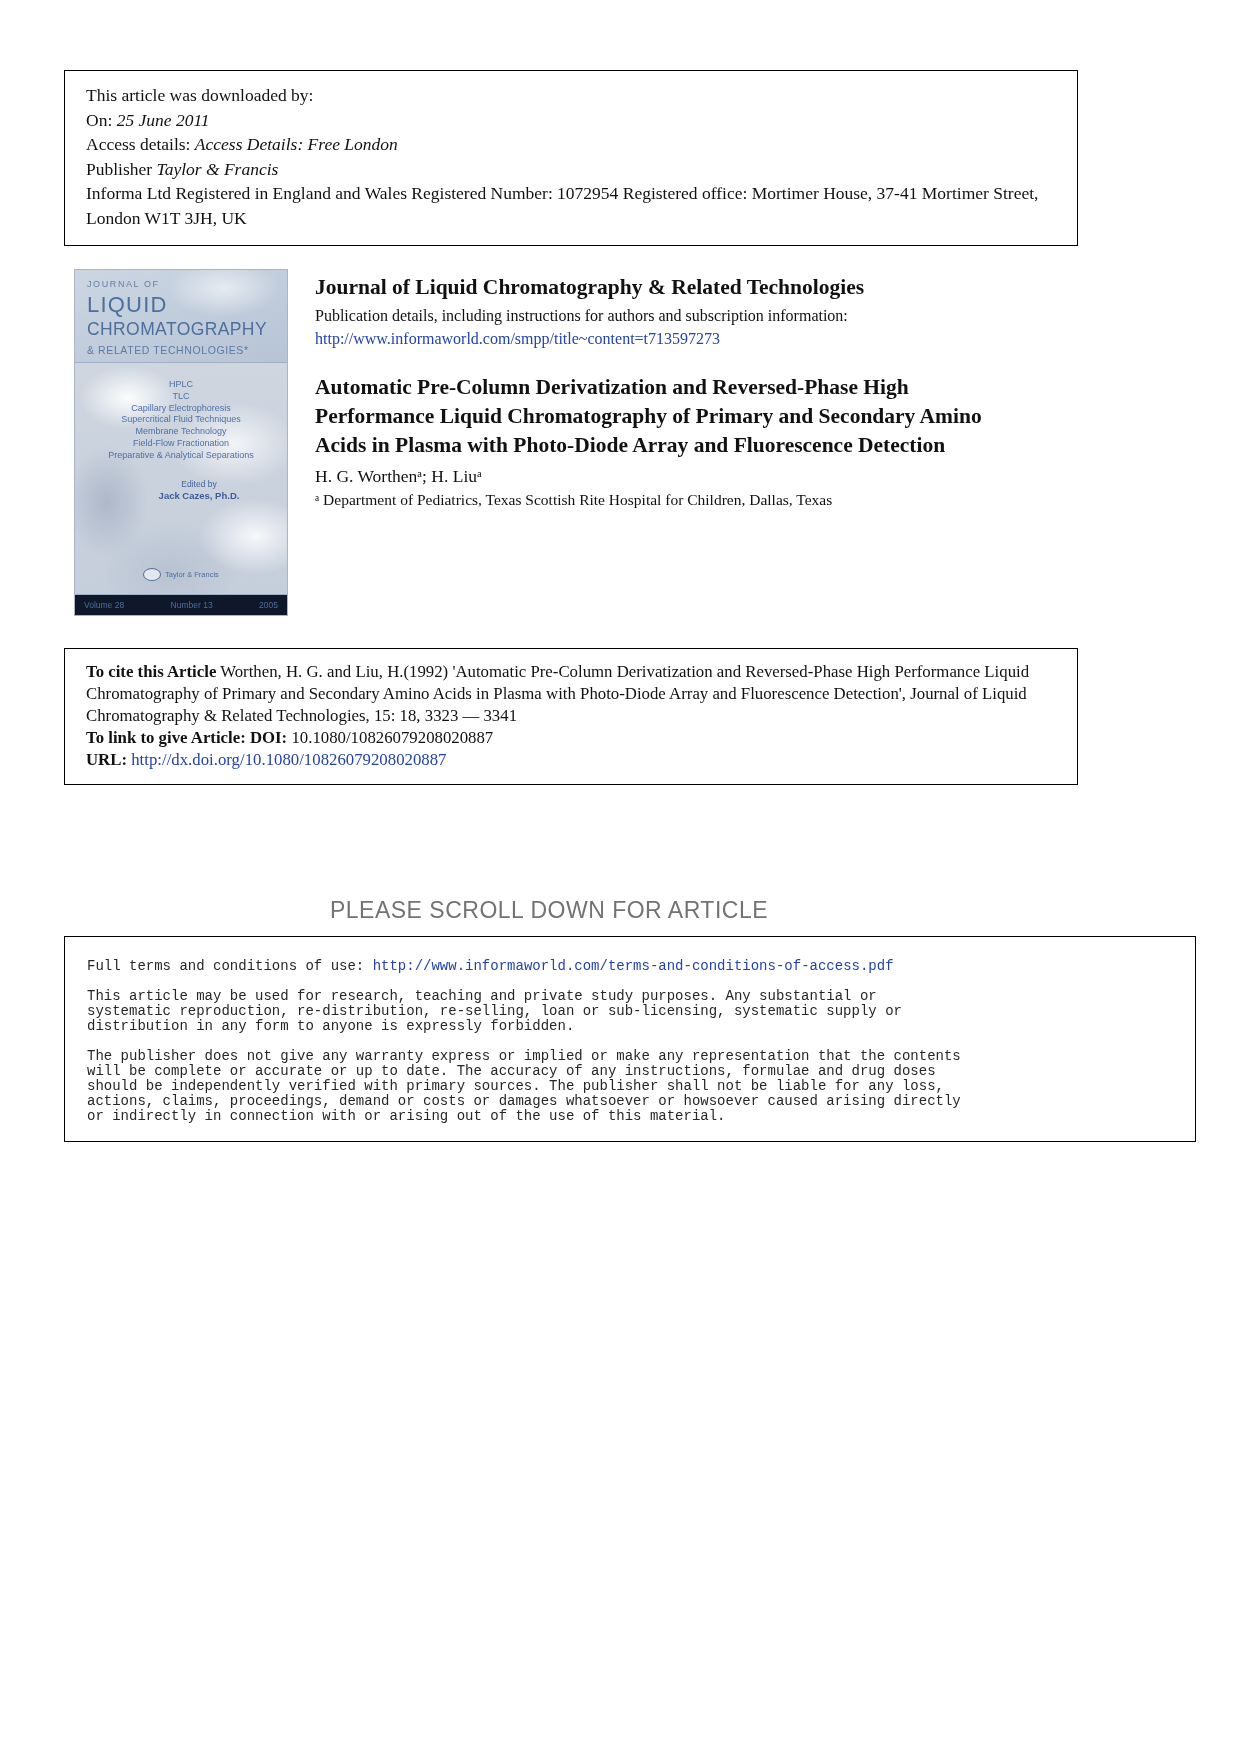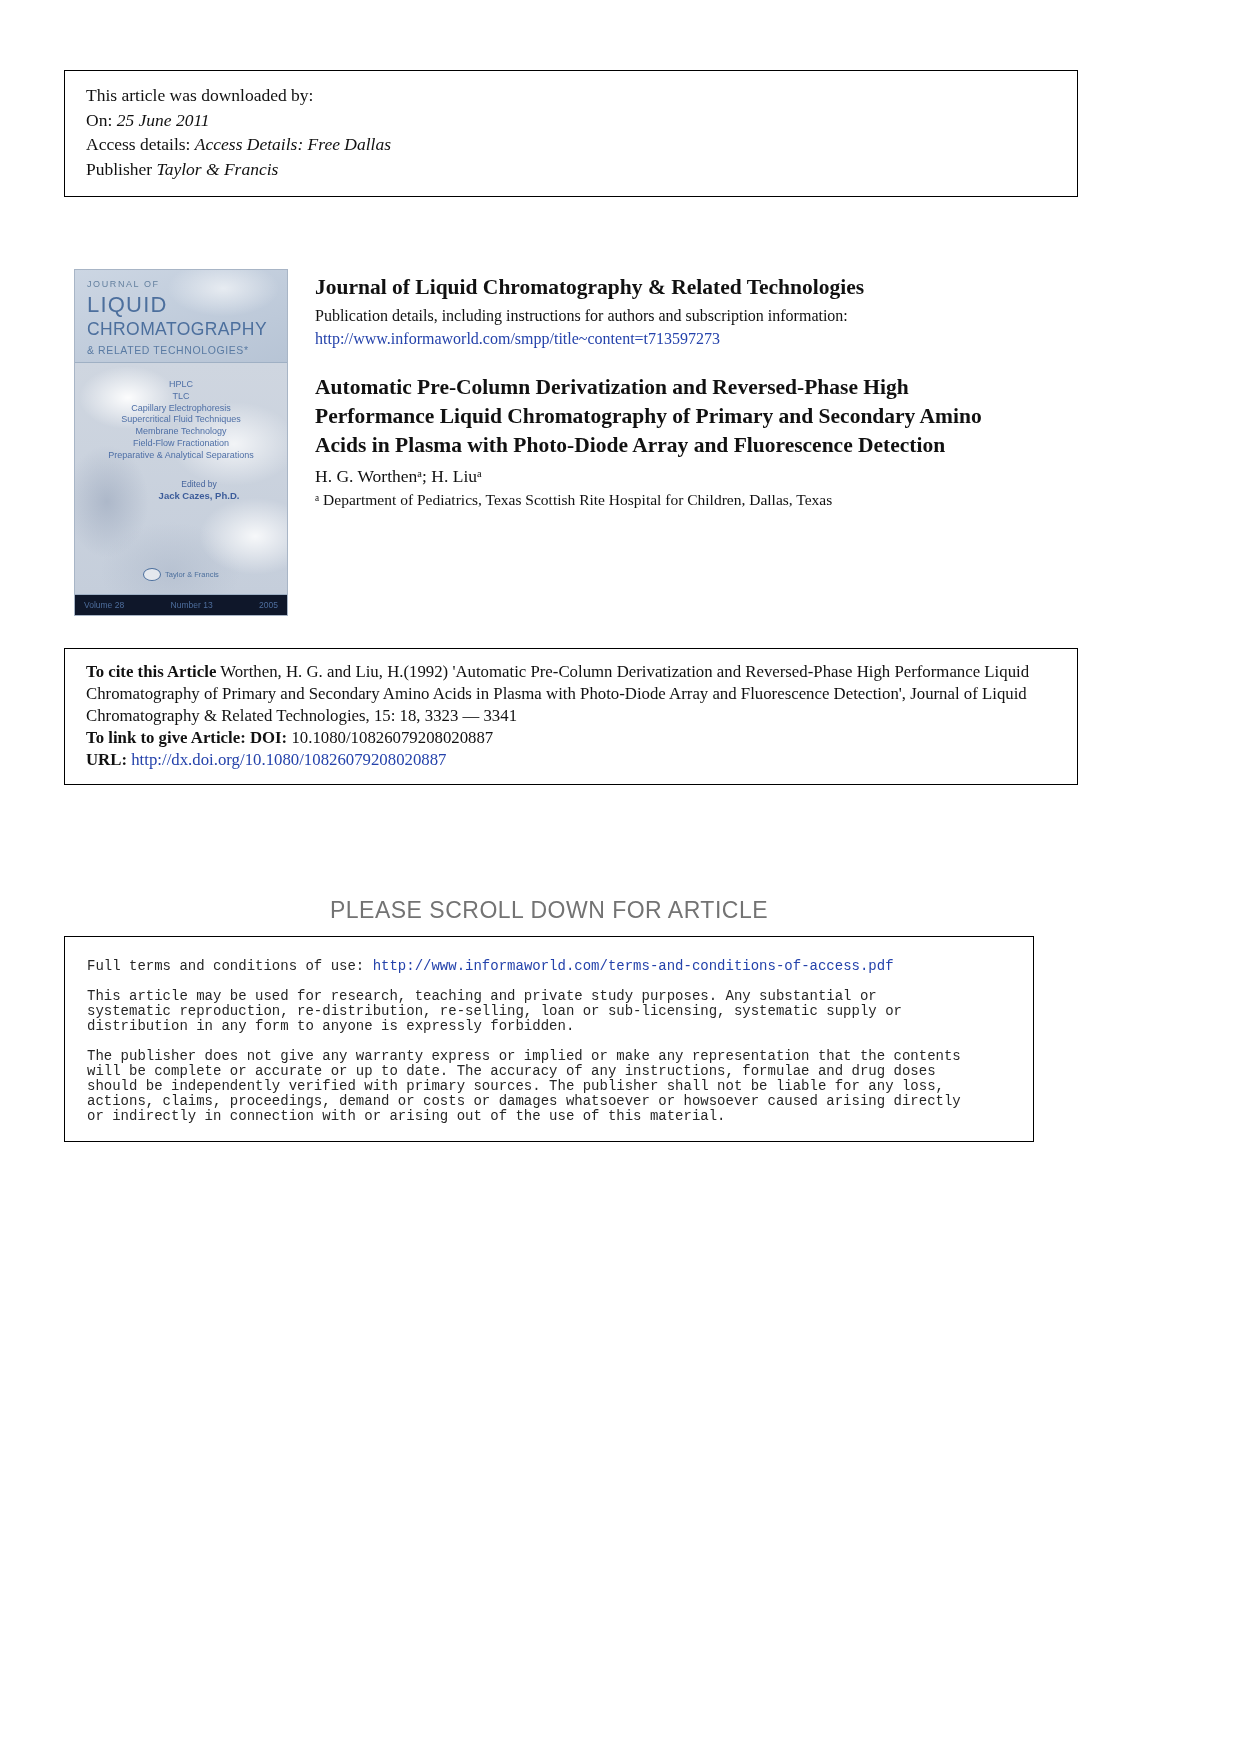--- a/index.html
+++ b/index.html
@@ -79,39 +79,40 @@
   
   .scroll-notice {
     position: absolute; left: 64px; top: 897px; width: 970px;
     text-align: center;
     font-family: "Liberation Sans", sans-serif;
     font-size: 23px; letter-spacing: .5px; color: #737373;
   }
 
   
   .terms-box {
-    left: 64px; top: 936px; width: 970px; height: 206px;
+    left: 64px; top: 936px; width: 1132px; height: 206px;
     padding: 22px 22px 8px 22px;
     font-family: "Liberation Mono", monospace;
     font-size: 14px; line-height: 15px; color: #262626;
     box-sizing: border-box;
   }
   .terms-para { margin: 15px 0 0 0; white-space: pre-wrap; }
   .terms-line { margin: 0; white-space: pre-wrap; }
 </style>
 </head>
 <body>
 
 <div class="page">
 
   <div class="rule-box download-box">
     <p>This article was downloaded by:</p>
     <p><span>On: </span><span class="it">25 June 2011</span></p>
-    <p><span>Access details: </span><span class="it">Access Details: Free Dallas</span></p>
+    <p><span>Access details: </span><span class="it">Access Details: Free London</span></p>
     <p><span>Publisher </span><span class="it">Taylor &amp; Francis</span></p>
+    <p>Informa Ltd Registered in England and Wales Registered Number: 1072954 Registered office: Mortimer House, 37-41 Mortimer Street, London W1T 3JH, UK</p>
   </div>
 
   <div class="cover">
     <div class="cover-top">
       <div class="cover-kicker">JOURNAL OF</div>
       <div class="cover-t1">LIQUID</div>
       <div class="cover-t2">CHROMATOGRAPHY</div>
       <div class="cover-t3">&amp; RELATED TECHNOLOGIES*</div>
     </div>
     <div class="cover-mid">

